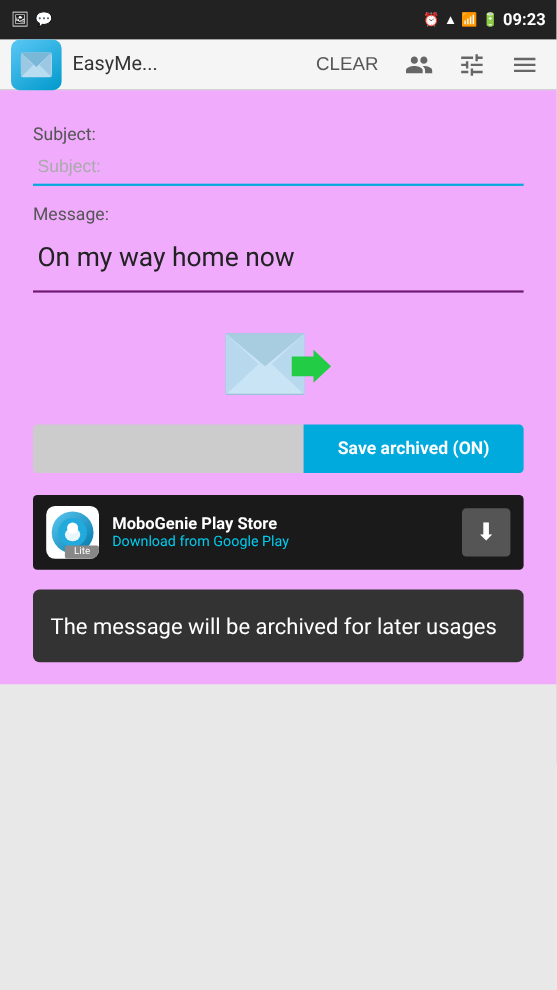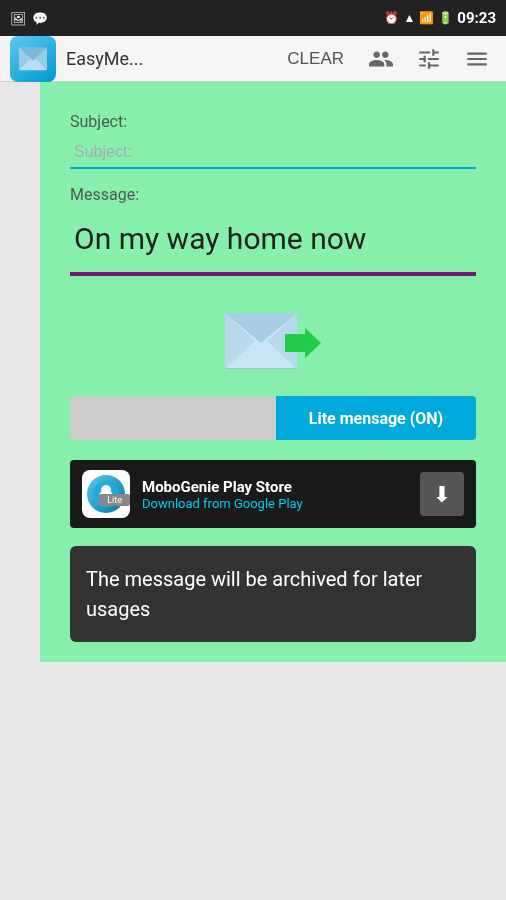--- a/index.html
+++ b/index.html
@@ -90,22 +90,21 @@
       align-items: center;
       justify-content: center;
       cursor: pointer;
       color: #666;
       font-size: 22px;
     }
 
     
     .main-content {
       padding: 30px 30px 20px 30px;
-      background: #86efac;
-      margin-left: 40px;
+      background: #f0abfc;
     }
 
     .form-group {
       margin-bottom: 16px;
     }
     .form-label {
       font-size: 16px;
       color: #555;
       margin-bottom: 6px;
       display: block;
@@ -124,25 +123,25 @@
       color: #aaa;
     }
 
     .message-label {
       font-size: 16px;
       color: #555;
       margin-bottom: 10px;
       display: block;
     }
     .message-text {
-      font-size: 30px;
+      font-size: 24px;
       color: #222;
       line-height: 1.4;
       padding: 4px;
-      border-bottom: 4px solid #701a75;
+      border-bottom: 2px solid #701a75;
       padding-bottom: 12px;
       margin-bottom: 0;
     }
 
     
     .send-area {
       display: flex;
       justify-content: center;
       margin: 30px 0 20px 0;
     }
@@ -252,21 +251,21 @@
 
     
     .icon-svg {
       width: 26px;
       height: 26px;
       fill: #666;
     }
 
     .lite-badge {
       position: absolute;
-      bottom: 12px;
+      bottom: 0;
       right: 0;
       background: #888;
       color: white;
       font-size: 9px;
       padding: 1px 8px;
       border-radius: 2px;
     }
   </style>
 </head>
 <body>
@@ -339,21 +338,21 @@
 
       <svg width="36" height="30" viewBox="0 0 36 30" style="position:absolute;right:0;top:22px;">
         <polygon points="0,6 20,6 20,0 36,15 20,30 20,24 0,24" fill="#22cc44"></polygon>
       </svg>
     </div>
   </div>
 
   <div class="save-toggle-row">
     <div class="save-toggle-off"></div>
     <div class="save-toggle-on">
-      <span class="save-toggle-label">Lite mensage (ON)</span>
+      <span class="save-toggle-label">Save archived (ON)</span>
     </div>
   </div>
 
   <div class="ad-banner">
     <div class="ad-logo" style="position:relative;">
       <div class="ad-logo-circle">
         <svg width="28" height="28" viewBox="0 0 28 28">
           <circle cx="14" cy="14" r="13" fill="#22aadd"></circle>
           <ellipse cx="14" cy="16" rx="7" ry="6" fill="#fff" opacity="0.9"></ellipse>
           <circle cx="14" cy="10" r="5" fill="#fff"></circle>

